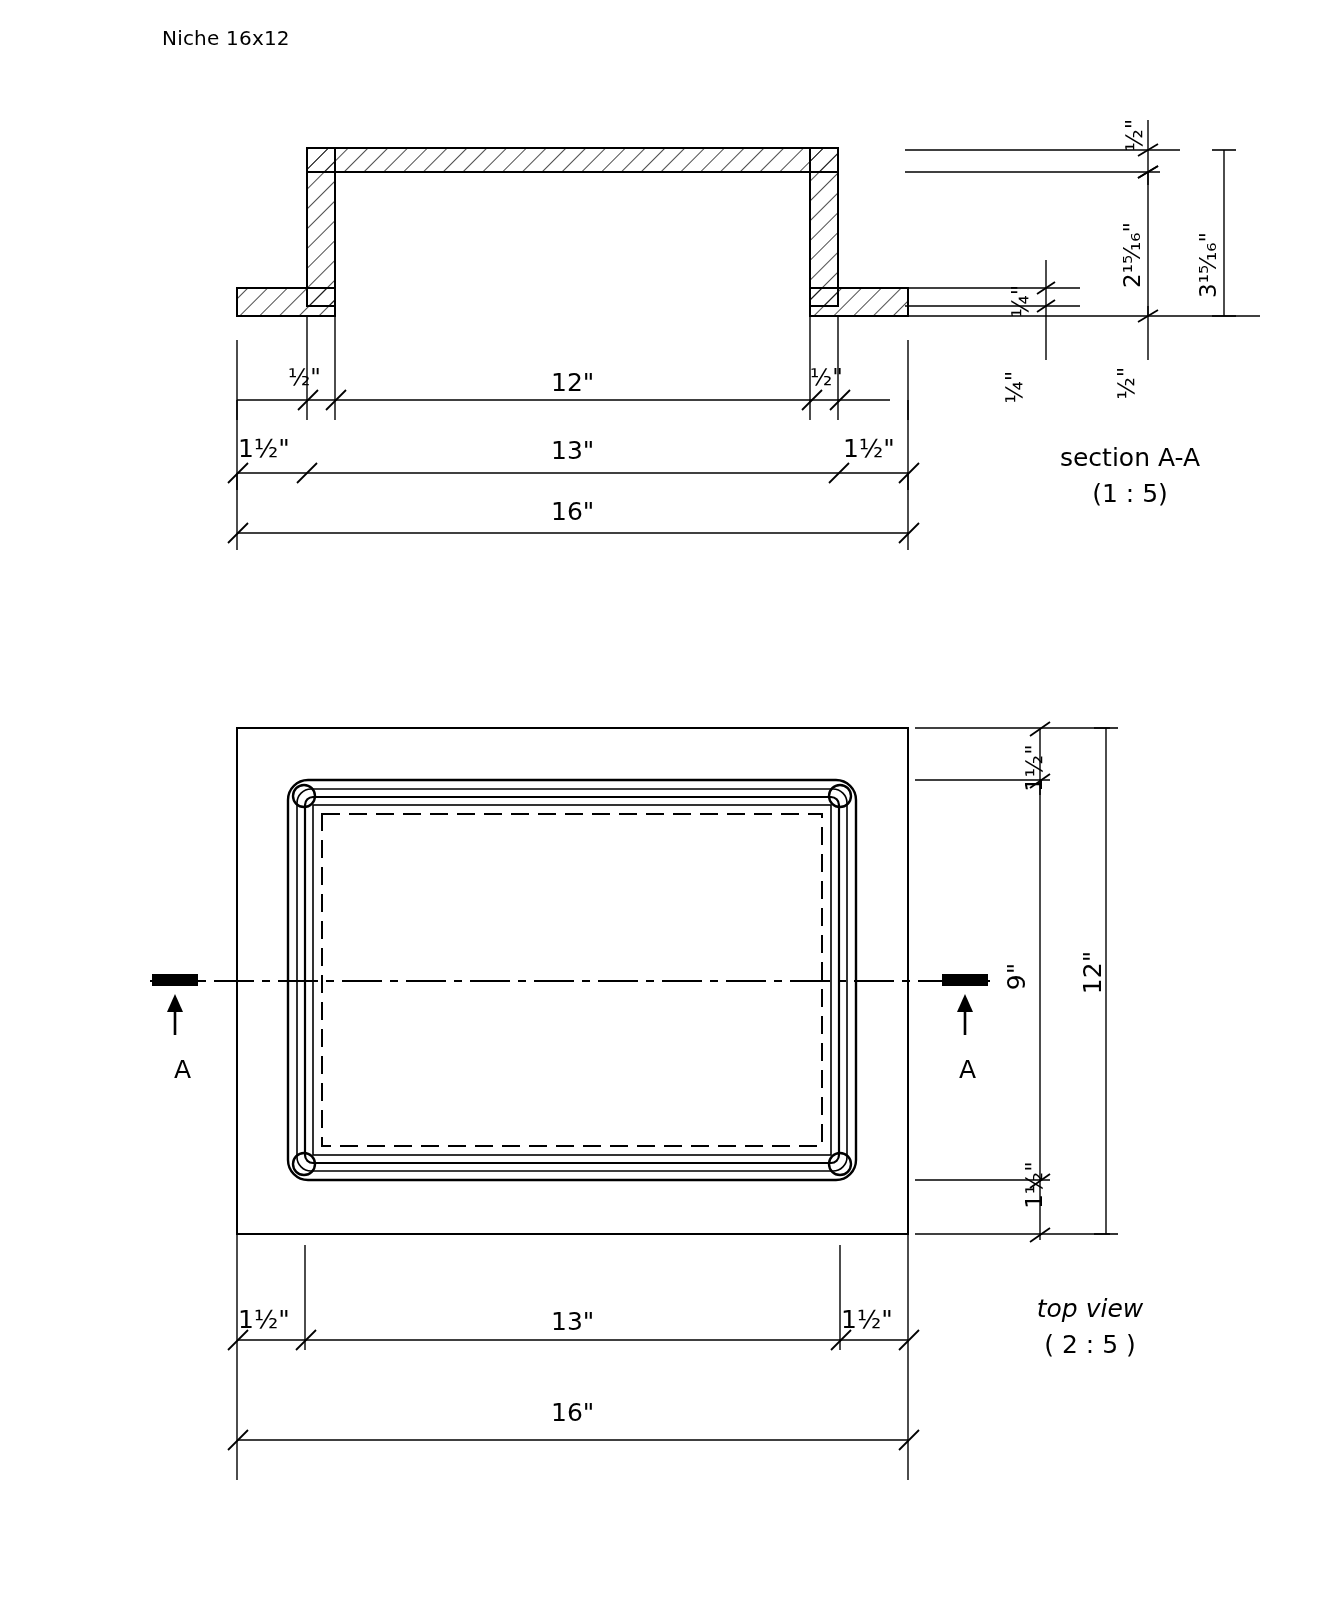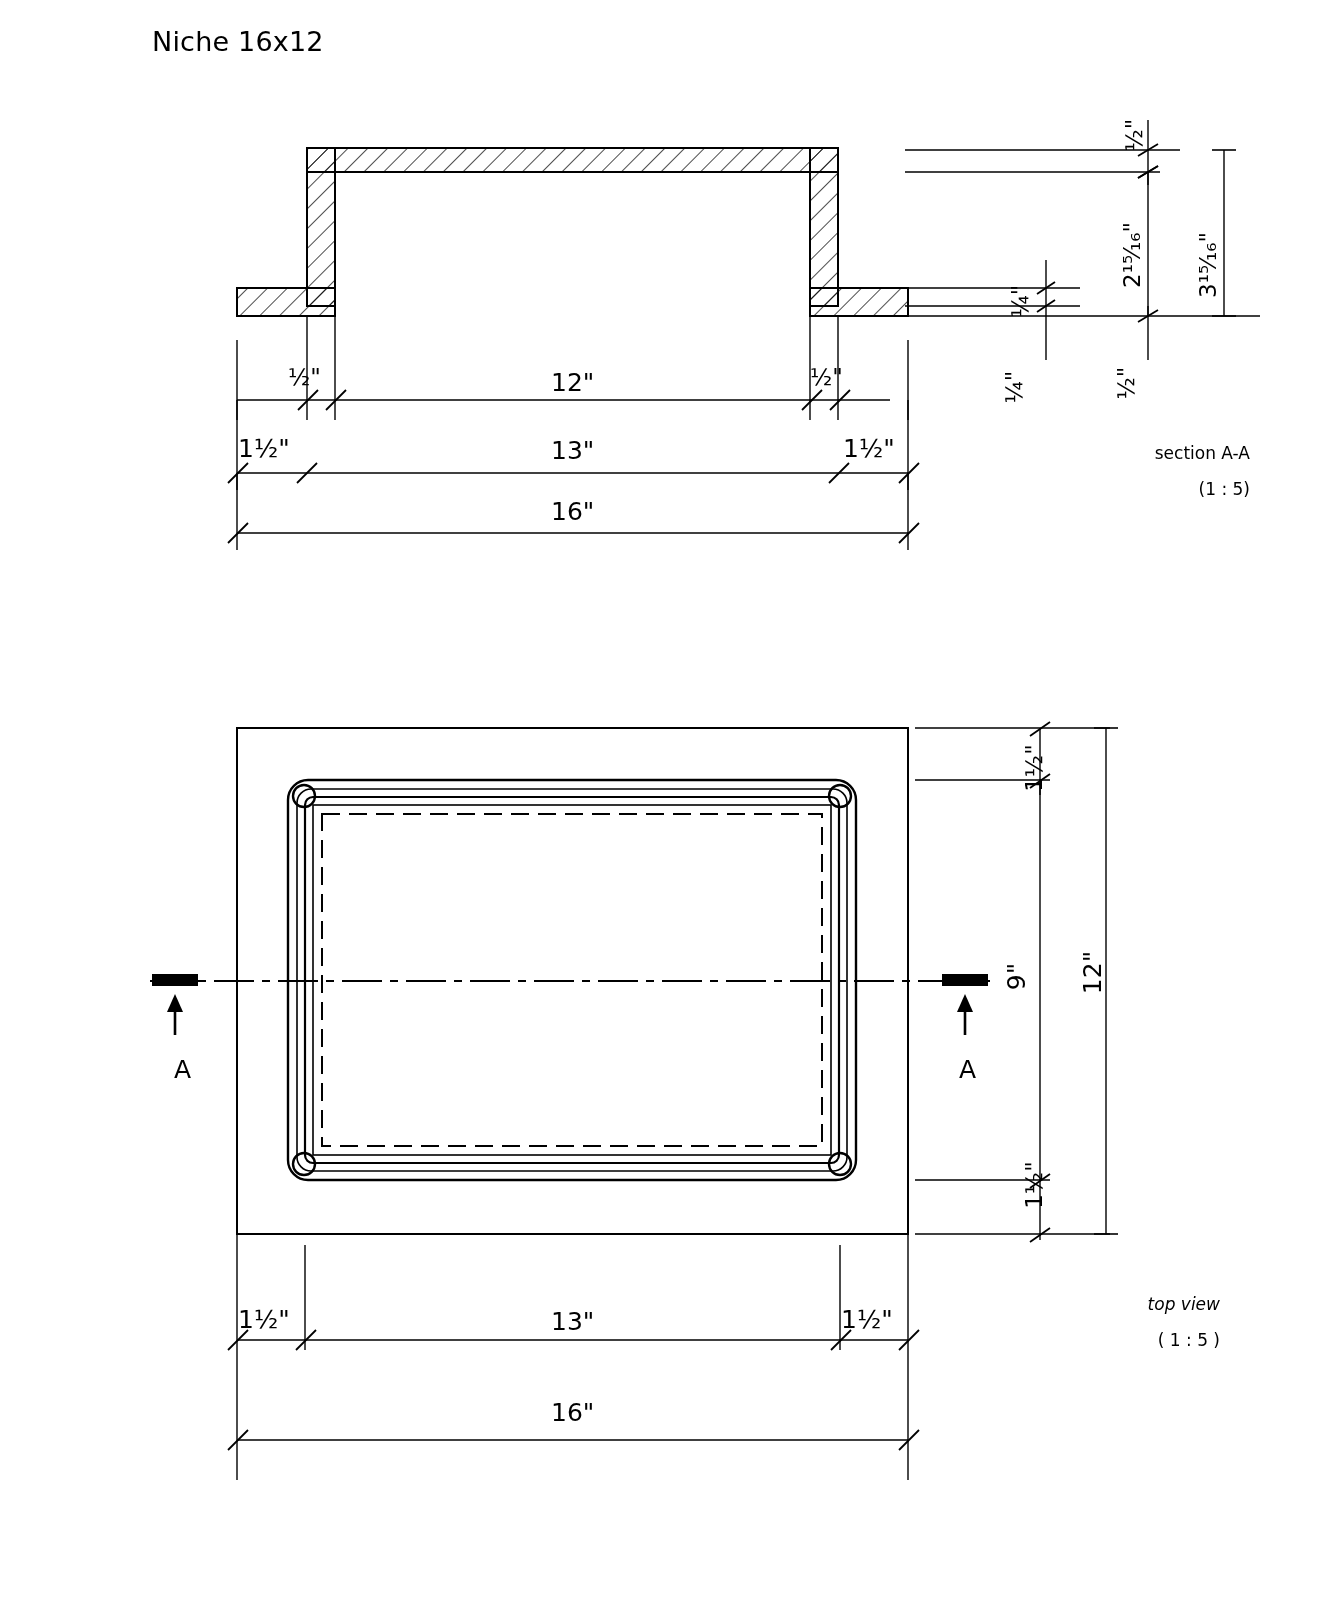--- a/index.html
+++ b/index.html
@@ -16,44 +16,44 @@
     overflow: hidden;
   }
   #drawing-root {
     position: absolute;
     left: 0; top: 0;
     width: 1334px;
     height: 1618px;
   }
   .title-text {
     position: absolute;
-    left: 152px;
+    left: 162px;
     top: 26px;
-    font-size: 27px;
+    font-size: 20px;
     font-family: "DejaVu Sans", sans-serif;
     color: #000;
     letter-spacing: 0.2px;
   }
   .lbl {
     position: absolute;
     font-family: "DejaVu Sans", sans-serif;
     font-size: 23px;
     color: #000;
     white-space: nowrap;
   }
   .lbl.big { font-size: 25px; }
   .lbl.vert {
     transform-origin: 50% 50%;
     transform: rotate(-90deg);
   }
   .caption {
     position: absolute;
     font-family: "DejaVu Sans", sans-serif;
-    font-size: 17px;
-    text-align: right;
+    font-size: 25px;
+    text-align: center;
     white-space: nowrap;
   }
   svg { display: block; }
 </style>
 </head>
 <body>
 
 <div id="drawing-root">
 
   <div class="title-text">Niche 16x12</div>
@@ -230,15 +230,15 @@
   <div class="lbl vert" style="left:994px; top:1172px; width:80px; text-align:center;">1½"</div>
   <div class="lbl vert big" style="left:976px; top:962px; width:80px; text-align:center;">9"</div>
   <div class="lbl vert big" style="left:1047px; top:958px; width:90px; text-align:center;">12"</div>
 
   <div class="lbl big" style="left:238px; top:1305px;">1½"</div>
   <div class="lbl big" style="left:551px; top:1307px;">13"</div>
   <div class="lbl big" style="left:841px; top:1305px;">1½"</div>
   <div class="lbl big" style="left:551px; top:1398px;">16"</div>
 
   <div class="caption" style="left:960px; top:1294px; width:260px;font-style:italic;">top view</div>
-  <div class="caption" style="left:960px; top:1330px; width:260px;">( 1 : 5 )</div>
+  <div class="caption" style="left:960px; top:1330px; width:260px;">( 2 : 5 )</div>
 
 </div>
 
 </body></html>

